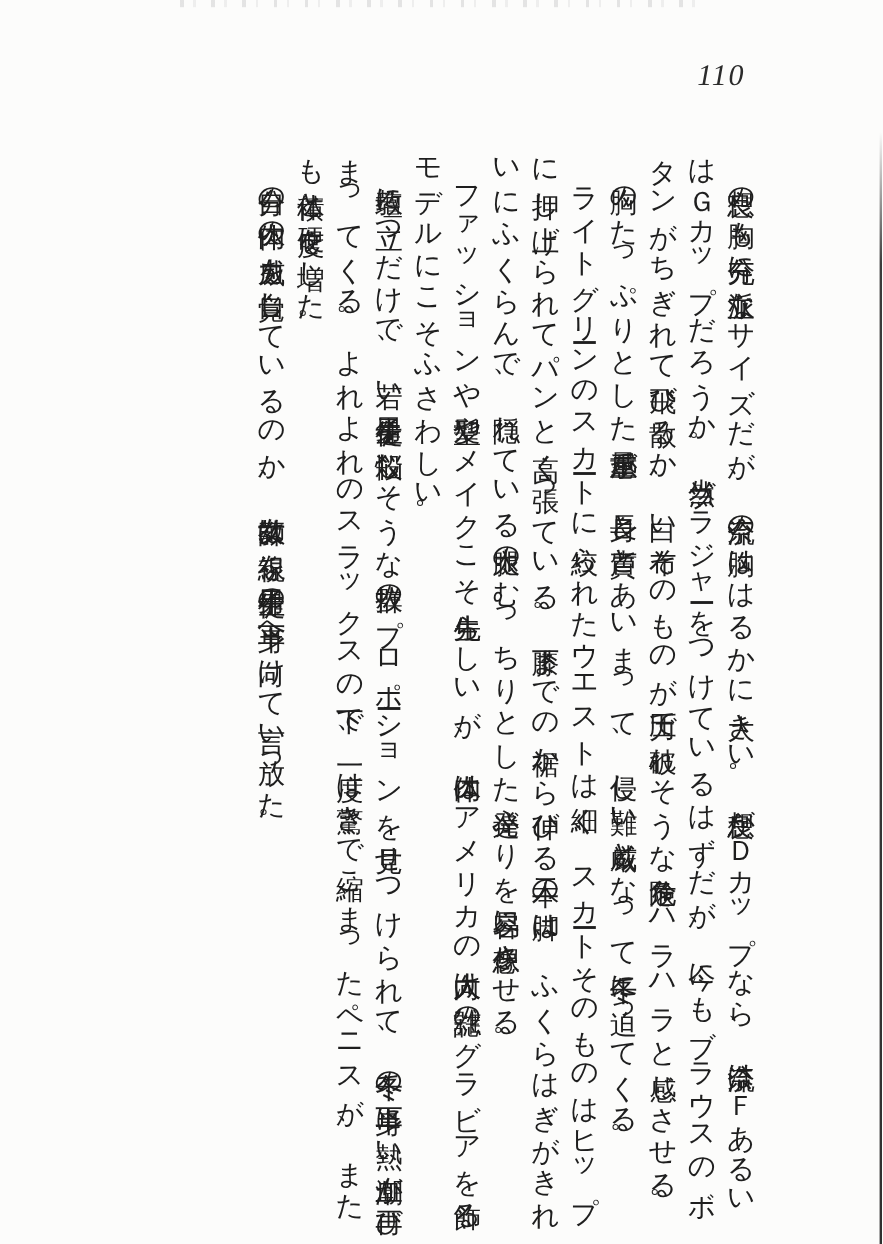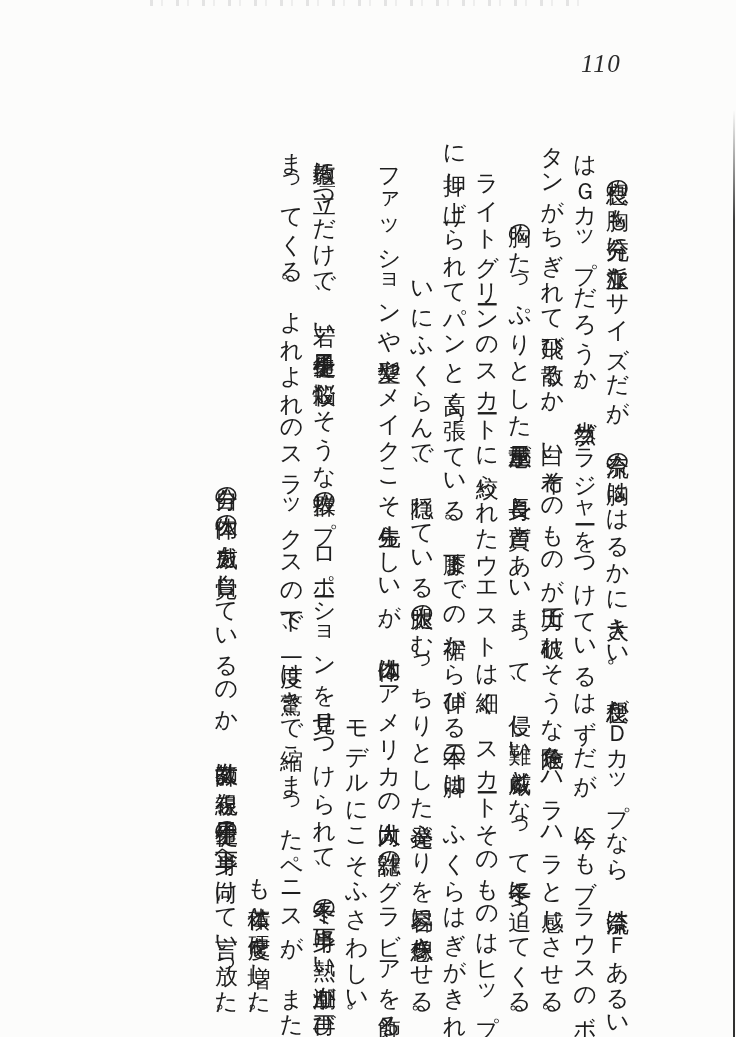--- a/index.html
+++ b/index.html
@@ -1,15 +1,15 @@
 <!DOCTYPE html>
 <html><head>
 <meta charset="utf-8">
 <style>
-  * { margin: 0; padding: 0; box-sizing: border-box; text-align: right; }
+  * { margin: 0; padding: 0; box-sizing: border-box; }
   html, body {
     width: 736px; height: 1037px;
     font-family: "Liberation Serif", "DejaVu Serif", serif;
   }
   body { position: relative; overflow: hidden; background: #fcfcfb; }
 
   
   .scan-noise-top {
     position: absolute; top: 0; left: 150px; width: 440px; height: 6px;
     background: repeating-linear-gradient(

